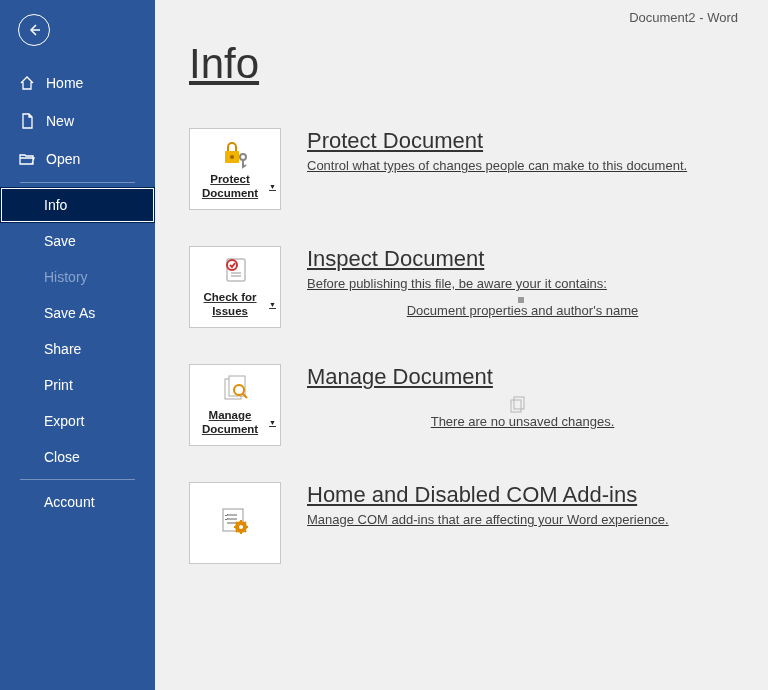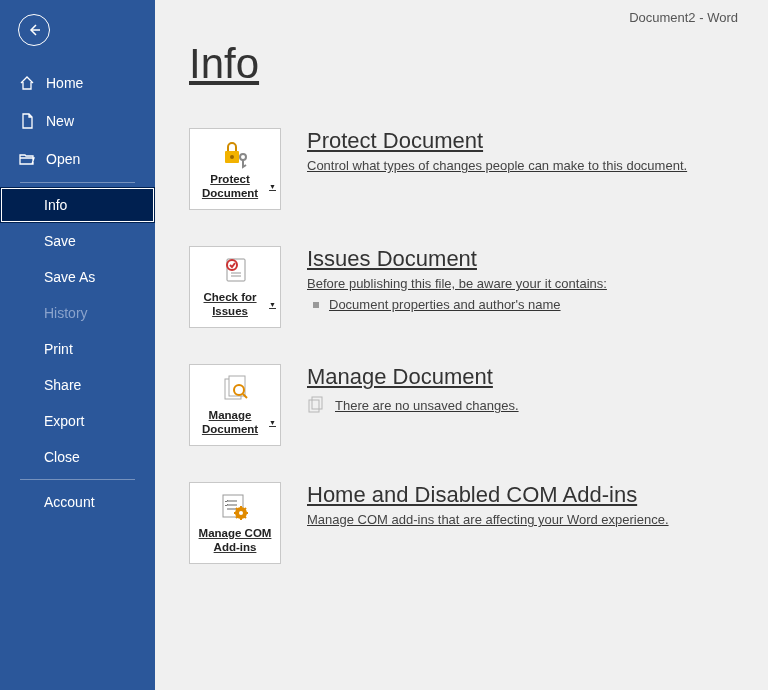--- a/index.html
+++ b/index.html
@@ -83,21 +83,21 @@
   .tile-label { font-size: 11.5px; font-weight: 600; line-height: 1.2; color: #222; display: flex; align-items: center; gap: 3px; }
   .tile-label .caret { font-size: 7px; }
   .section-body { flex: 1; }
   .section-title {
     font-size: 22px;
     font-weight: 300;
     color: #333;
     margin-bottom: 4px;
   }
   .section-desc { font-size: 13px; color: #444; }
-  .list-row { display: flex; align-items: center; font-size: 13px; color: #444; margin-top: 6px; }
+  .list-row { display: flex; align-items: center; font-size: 13px; color: #444; margin-top: 6px; flex-direction: column; }
   .bullet-sq { width: 6px; height: 6px; background: #999; margin-right: 10px; margin-left: 6px; }
   .doc-icon { width: 18px; height: 18px; margin-right: 10px; opacity: .55; }
 </style>
 </head>
 <body>
 
 <div class="sidebar">
   <div class="back">
     <svg width="16" height="16" viewBox="0 0 16 16" fill="none" stroke="#fff" stroke-width="1.5">
         <path d="M10 3 L5 8 L10 13"></path>
@@ -131,31 +131,31 @@
   </div>
 
   <div class="divider"></div>
 
   <div class="nav-item sub active">
     <span>Info</span>
   </div>
   <div class="nav-item sub">
     <span>Save</span>
   </div>
-  <div class="nav-item sub">
-    <span>Save As</span>
-  </div>
   <div class="nav-item sub disabled">
     <span>History</span>
   </div>
   <div class="nav-item sub">
+    <span>Save As</span>
+  </div>
+  <div class="nav-item sub">
+    <span>Share</span>
+  </div>
+  <div class="nav-item sub">
     <span>Print</span>
-  </div>
-  <div class="nav-item sub">
-    <span>Share</span>
   </div>
   <div class="nav-item sub">
     <span>Export</span>
   </div>
   <div class="nav-item sub">
     <span>Close</span>
   </div>
 
   <div class="divider"></div>
 
@@ -198,21 +198,21 @@
         <circle cx="13" cy="10" r="5" fill="none" stroke="#c33" stroke-width="2"></circle>
         <path d="M11 10 l2 2 l3 -4" fill="none" stroke="#c33" stroke-width="2"></path>
         <path d="M12 18 H22 M12 21 H22" stroke="#bbb" stroke-width="1.5"></path>
       </svg>
       <div class="tile-label">
         <span>Check for Issues</span>
           <span class="caret">▼</span>
       </div>
     </div>
     <div class="section-body">
-      <div class="section-title">Issues Document</div>
+      <div class="section-title">Inspect Document</div>
       <div class="section-desc">Before publishing this file, be aware your it contains:</div>
       <div class="list-row">
         <span class="bullet-sq"></span>
         <span>Document properties and author's name</span>
       </div>
     </div>
   </div>
 
   <div class="section">
     <div class="tile">
@@ -242,22 +242,19 @@
   <div class="section">
     <div class="tile">
       <svg class="tile-icon" viewBox="0 0 32 32">
         <rect x="4" y="4" width="20" height="22" fill="#fff" stroke="#999"></rect>
         <path d="M8 10 H18 M8 14 H18 M8 18 H18" stroke="#999" stroke-width="1.5"></path>
         <path d="M6 10 l1 1 l2 -2 M6 14 l1 1 l2 -2" stroke="#777" stroke-width="1" fill="none"></path>
         <circle cx="22" cy="22" r="6" fill="#e08a00"></circle>
         <circle cx="22" cy="22" r="2" fill="#fff"></circle>
         <path d="M22 15 v2 M22 27 v2 M15 22 h2 M27 22 h2 M17 17 l1.4 1.4 M25.6 25.6 l1.4 1.4 M27 17 l-1.4 1.4 M18.4 25.6 l-1.4 1.4" stroke="#e08a00" stroke-width="2"></path>
       </svg>
-      <div class="tile-label">
-        <span>Manage COM Add-ins</span>
-      </div>
     </div>
     <div class="section-body">
       <div class="section-title">Home and Disabled COM Add-ins</div>
       <div class="section-desc">Manage COM add-ins that are affecting your Word experience.</div>
     </div>
   </div>
 </div>
 
 </body></html>

